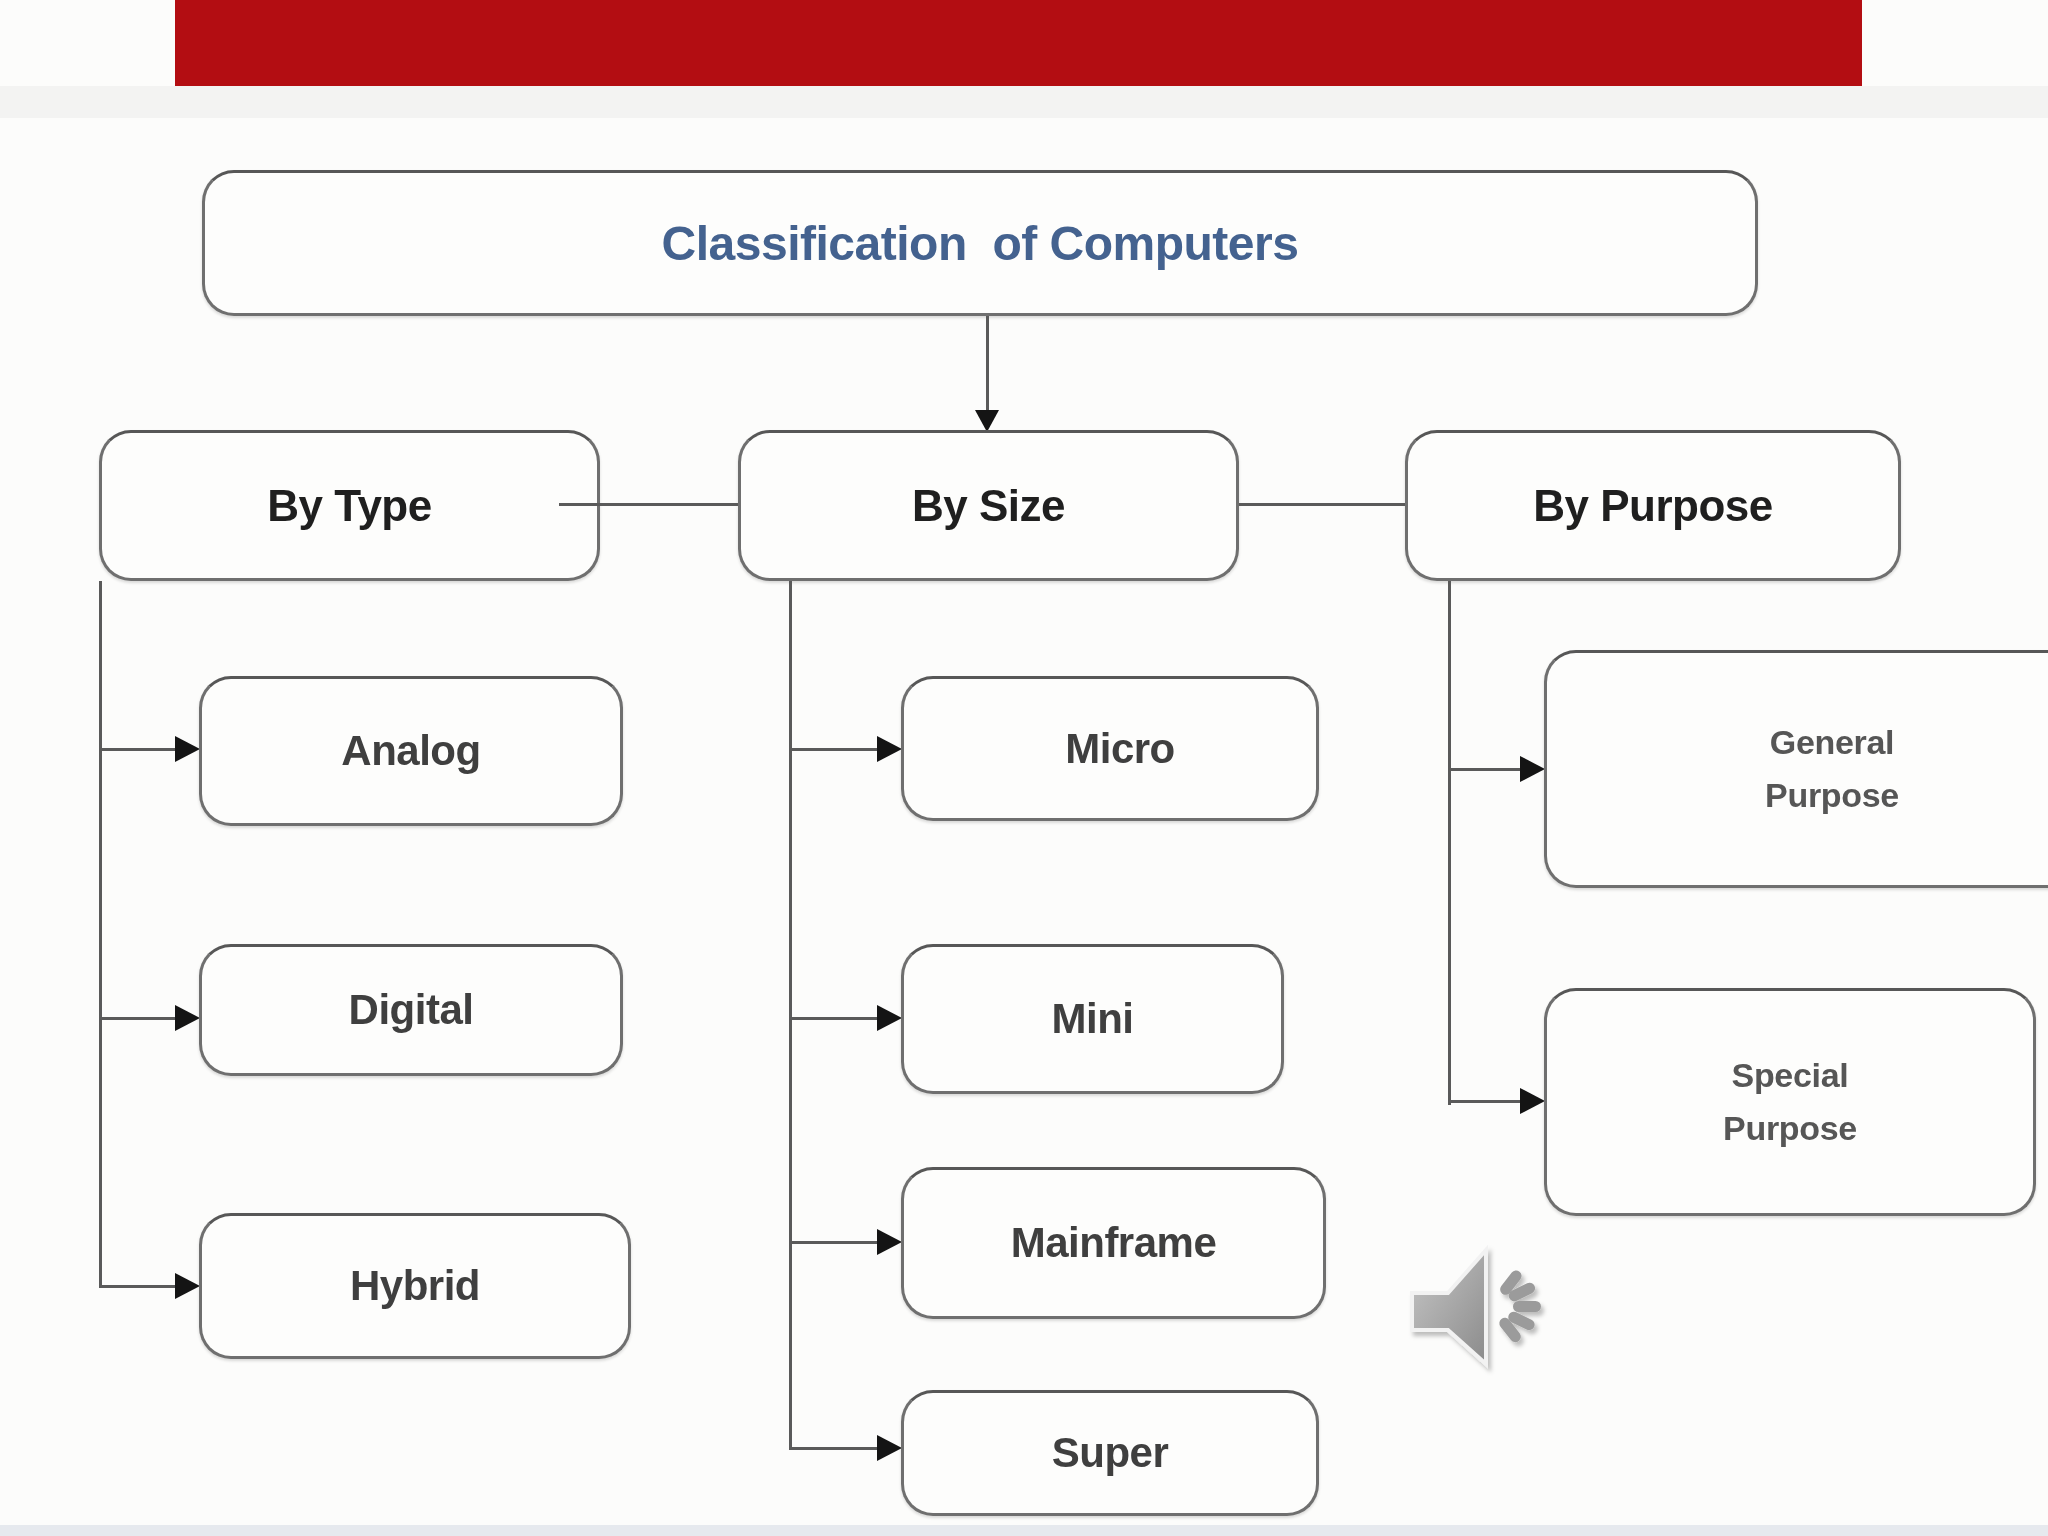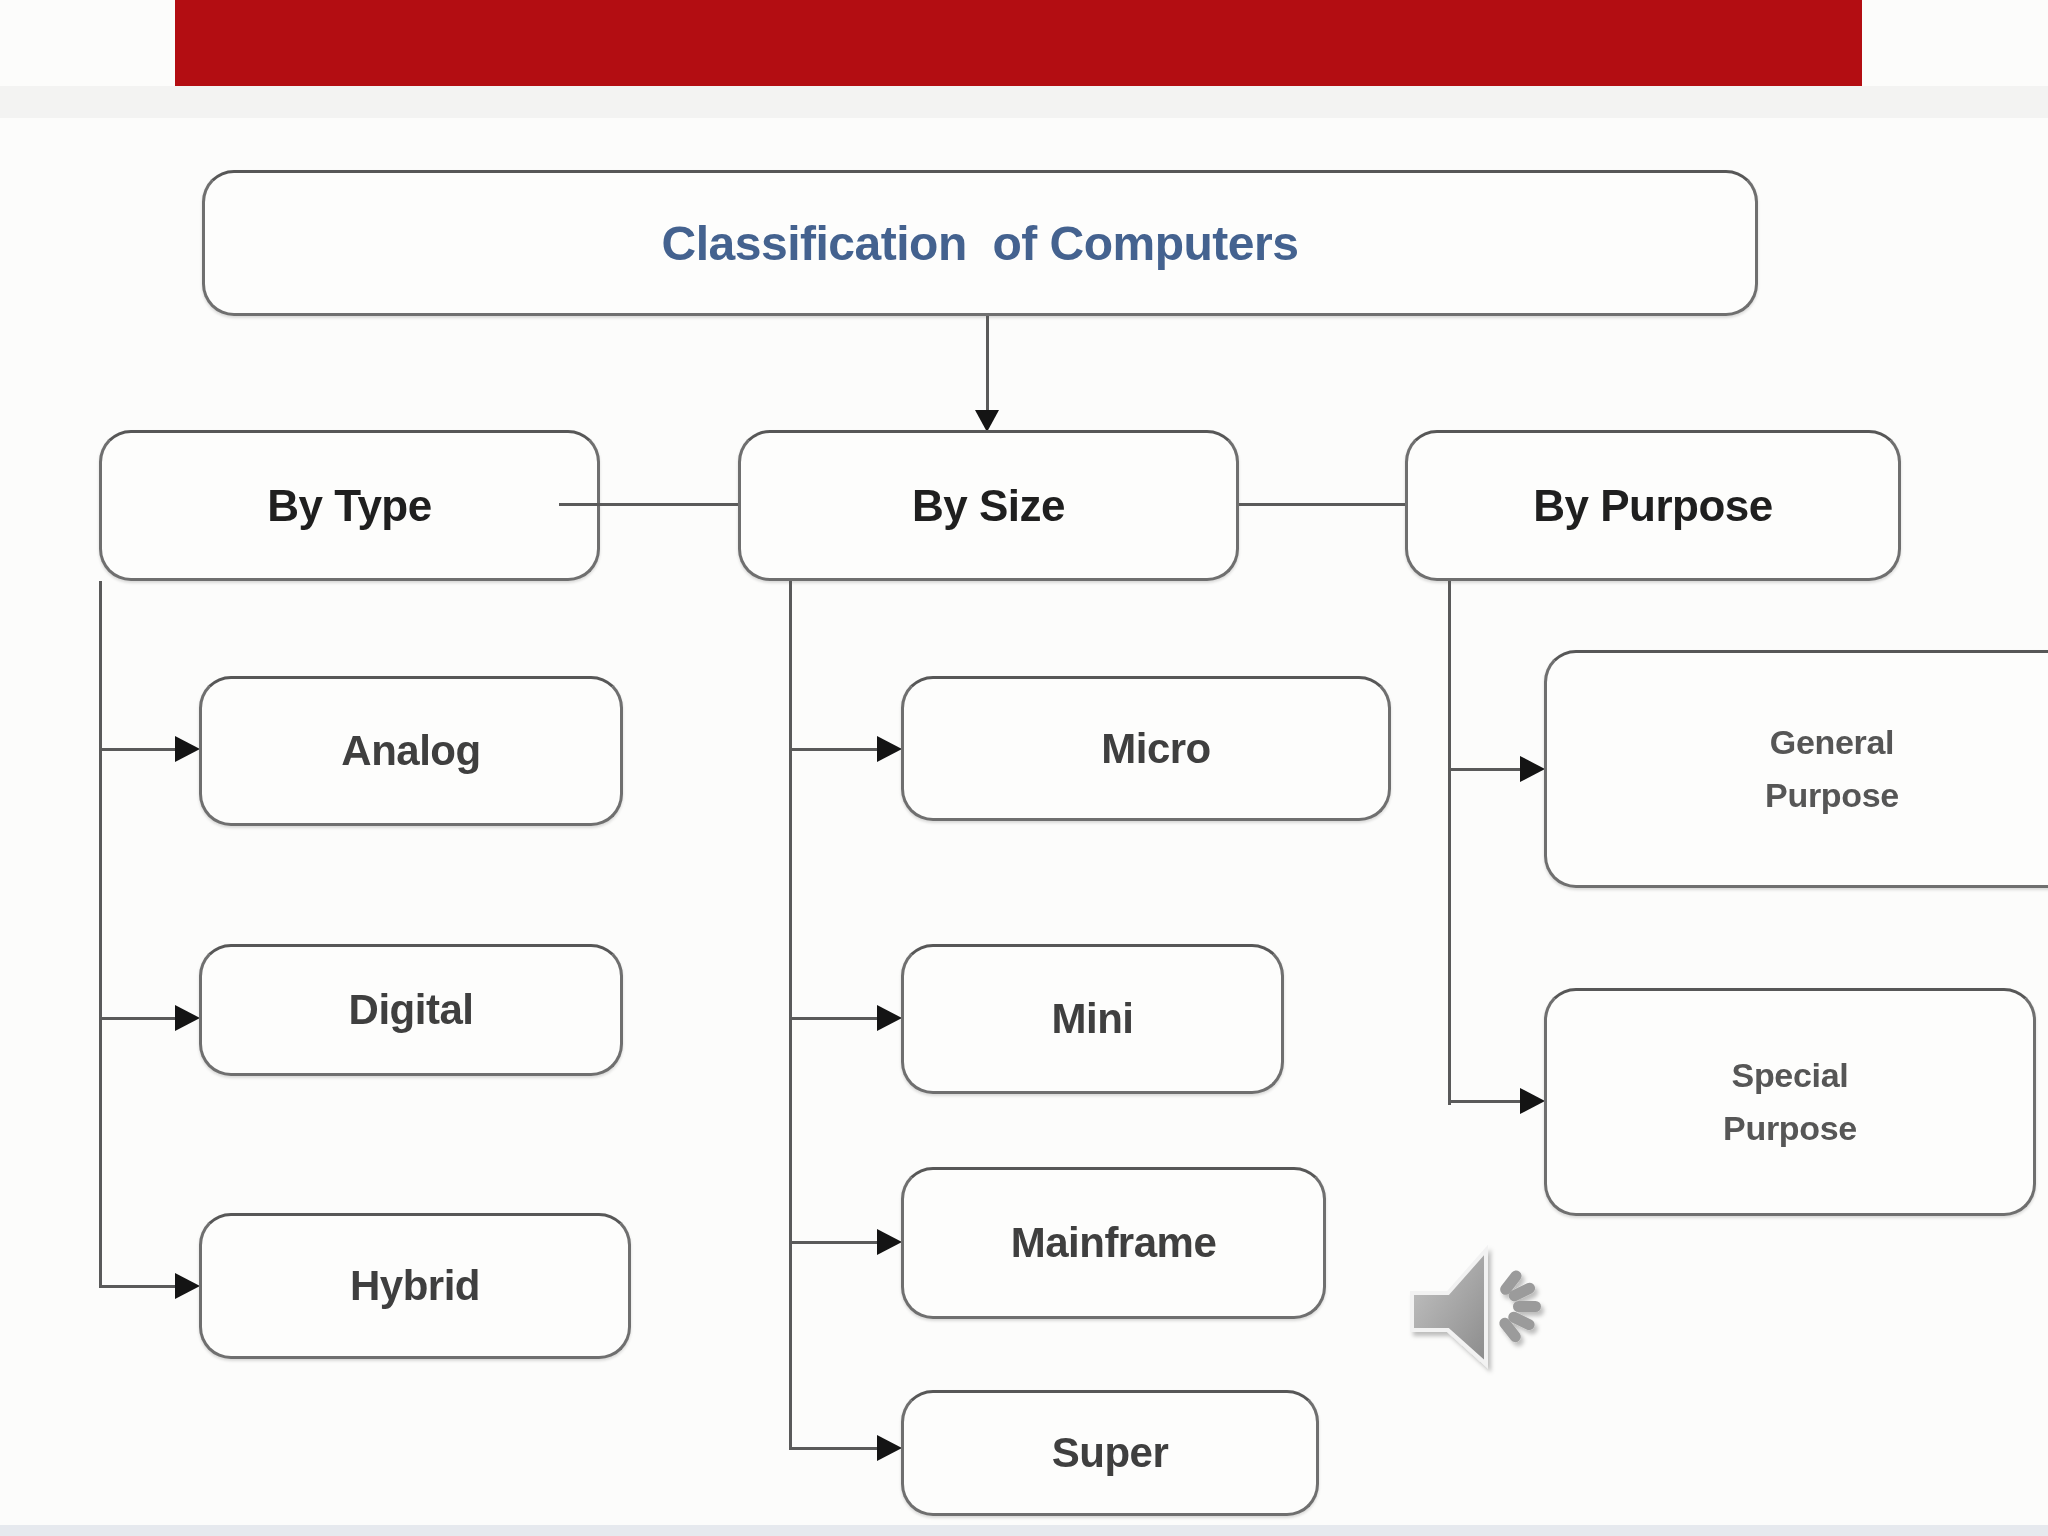--- a/index.html
+++ b/index.html
@@ -141,21 +141,21 @@
   <div class="vline" style="left:789px; top:581px; height:869px;"></div>
   <div class="hline" style="left:789px; top:748px; width:88px;"></div>
   <div class="arrow-right" style="left:877px; top:736px;"></div>
   <div class="hline" style="left:789px; top:1017px; width:88px;"></div>
   <div class="arrow-right" style="left:877px; top:1005px;"></div>
   <div class="hline" style="left:789px; top:1241px; width:88px;"></div>
   <div class="arrow-right" style="left:877px; top:1229px;"></div>
   <div class="hline" style="left:789px; top:1447px; width:88px;"></div>
   <div class="arrow-right" style="left:877px; top:1435px;"></div>
 
-  <div class="box" style="left:901px; top:676px; width:490px; height:145px;padding-left:20px;">
+  <div class="box" style="left:901px; top:676px; width:418px; height:145px;padding-left:20px;">
     <span class="child-text">Micro</span>
   </div>
   <div class="box" style="left:901px; top:944px; width:383px; height:150px;">
     <span class="child-text">Mini</span>
   </div>
   <div class="box" style="left:901px; top:1167px; width:425px; height:152px;">
     <span class="child-text">Mainframe</span>
   </div>
   <div class="box" style="left:901px; top:1390px; width:418px; height:126px;">
     <span class="child-text">Super</span>

